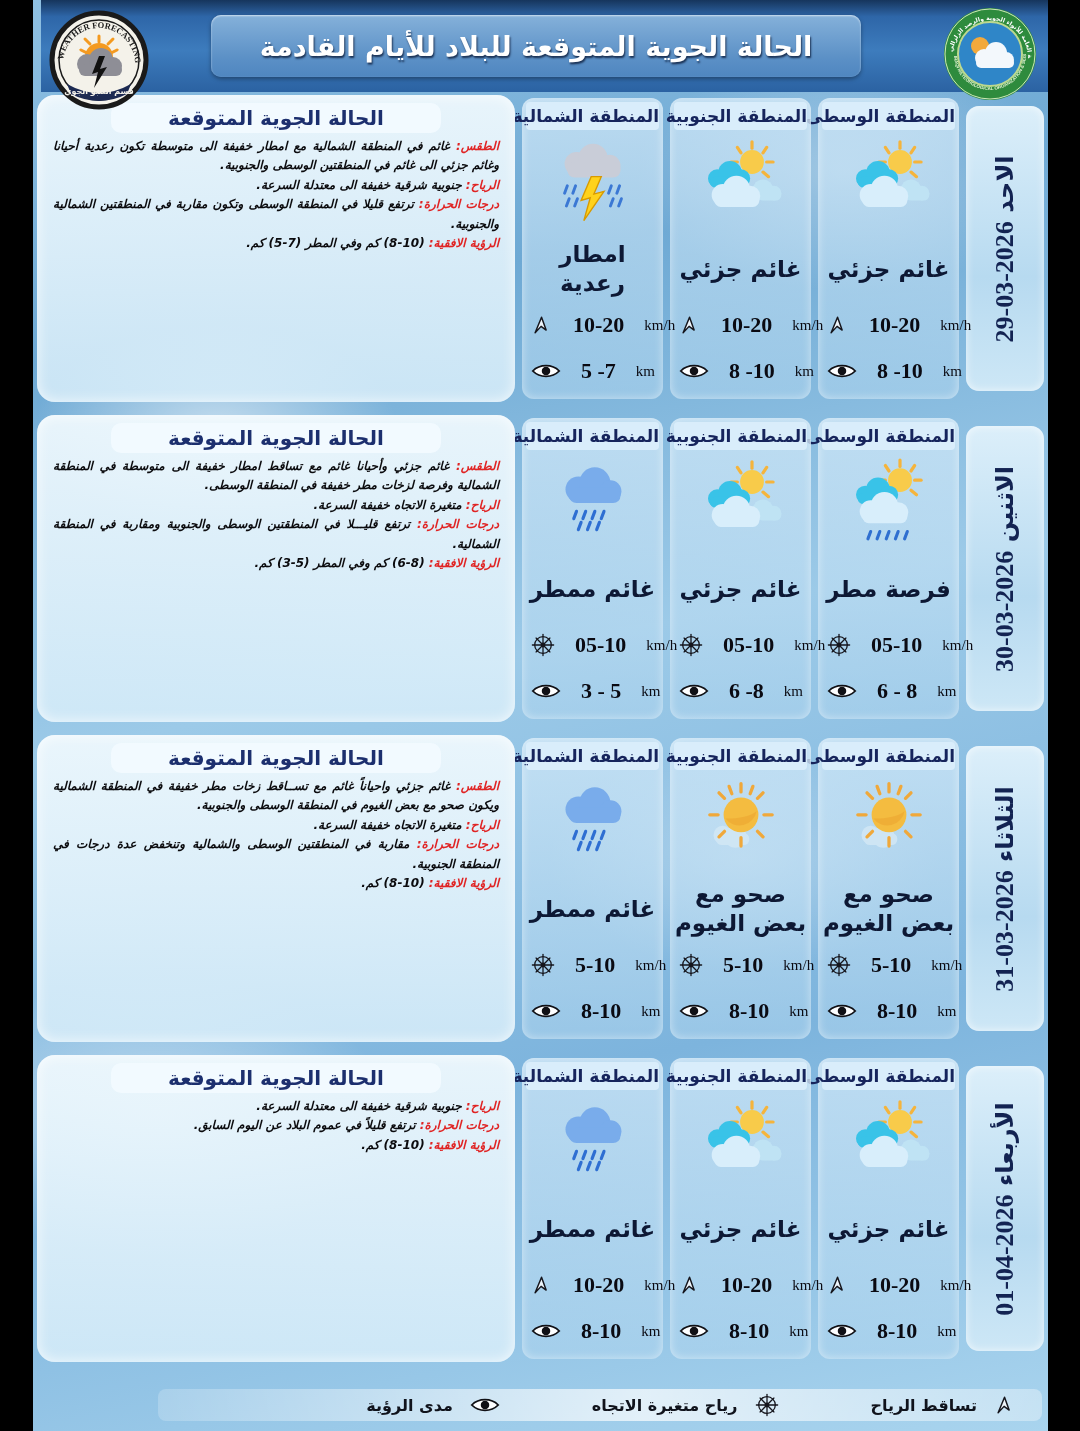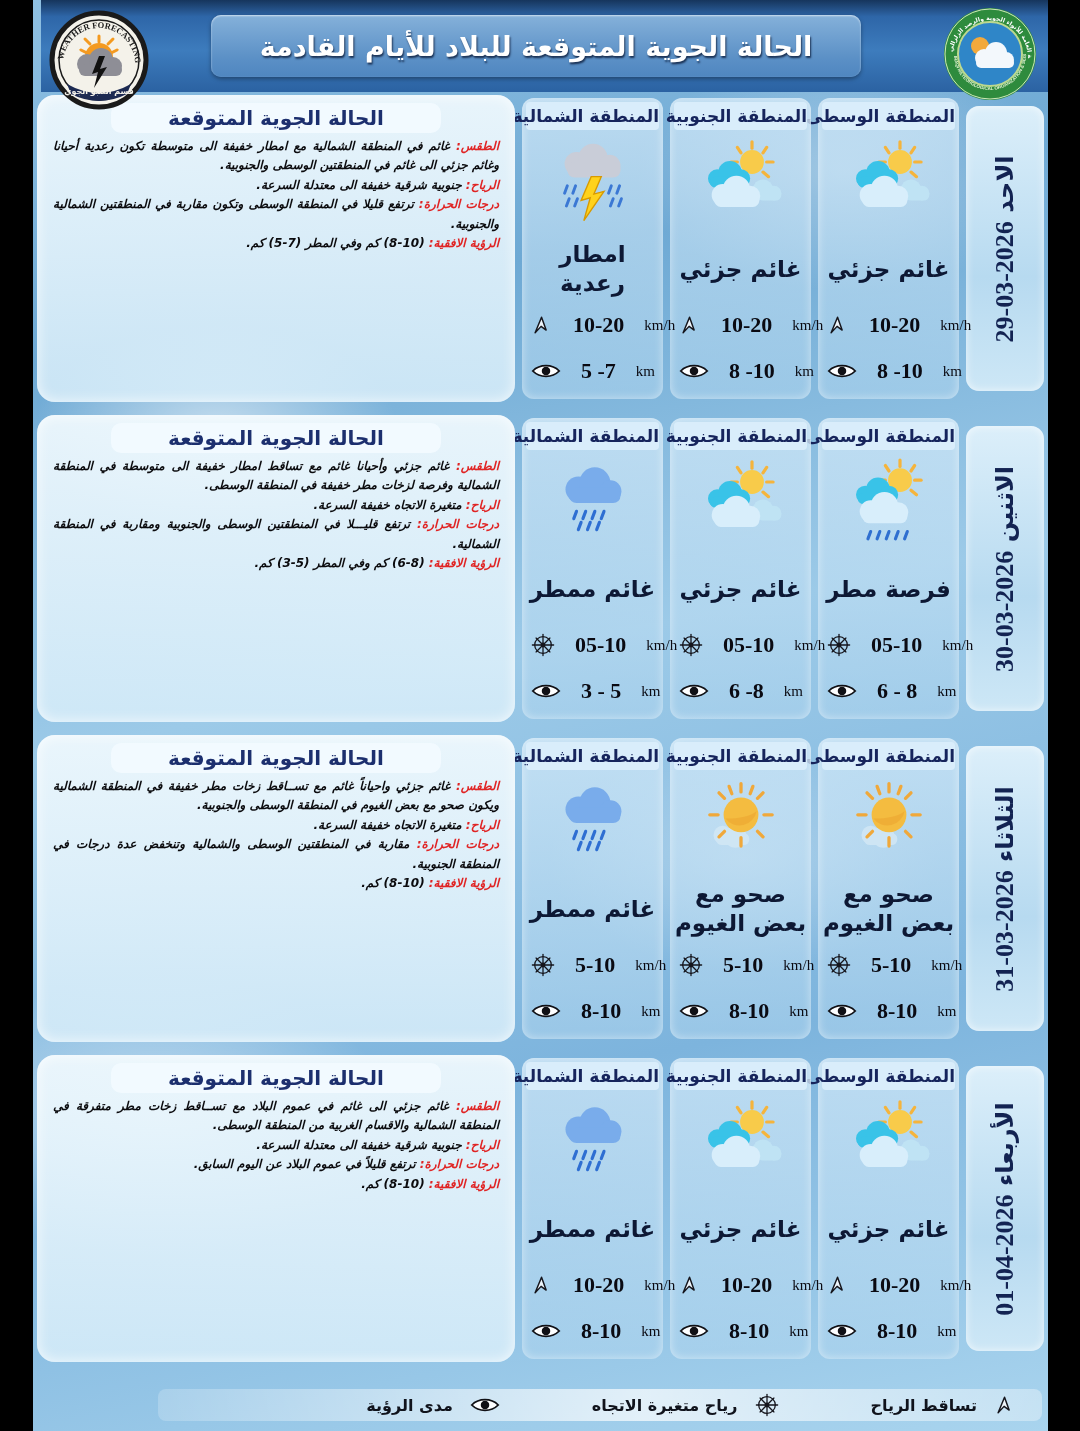--- a/index.html
+++ b/index.html
@@ -741,21 +741,20 @@
             <svg viewBox="0 0 34 20" width="30" height="18" xmlns="http://www.w3.org/2000/svg">
     <path d="M2 10 C10 2 24 2 32 10 C24 18 10 18 2 10 Z" fill="#fdfeff" stroke="#101015" stroke-width="2"></path>
     <circle cx="17" cy="10" r="4.8" fill="#101015"></circle>
   </svg>
             <span class="val">8-10</span>
             <span class="unit">km</span>
           </div>
         </div>
         <div class="text-panel">
           <div class="panel-title">الحالة الجوية المتوقعة</div>
-          <div class="f-item"><span class="f-label">الطقس:</span> <span>غائم جزئي الى غائم في عموم البلاد مع تســاقط زخات مطر متفرقة في المنطقة الشمالية والاقسام الغربية من المنطقة الوسطى.</span></div>
           <div class="f-item"><span class="f-label">الرياح:</span> <span>جنوبية شرقية خفيفة الى معتدلة السرعة.</span></div>
           <div class="f-item"><span class="f-label">درجات الحرارة:</span> <span>ترتفع قليلاً في عموم البلاد عن اليوم السابق.</span></div>
           <div class="f-item"><span class="f-label">الرؤية الافقية:</span> <span>(10-8) كم.</span></div>
         </div>
       </div>
     </div>
 
   <div class="footer">
       <div class="legend-item">
         <svg viewBox="0 0 24 24" width="22" height="22" xmlns="http://www.w3.org/2000/svg">

